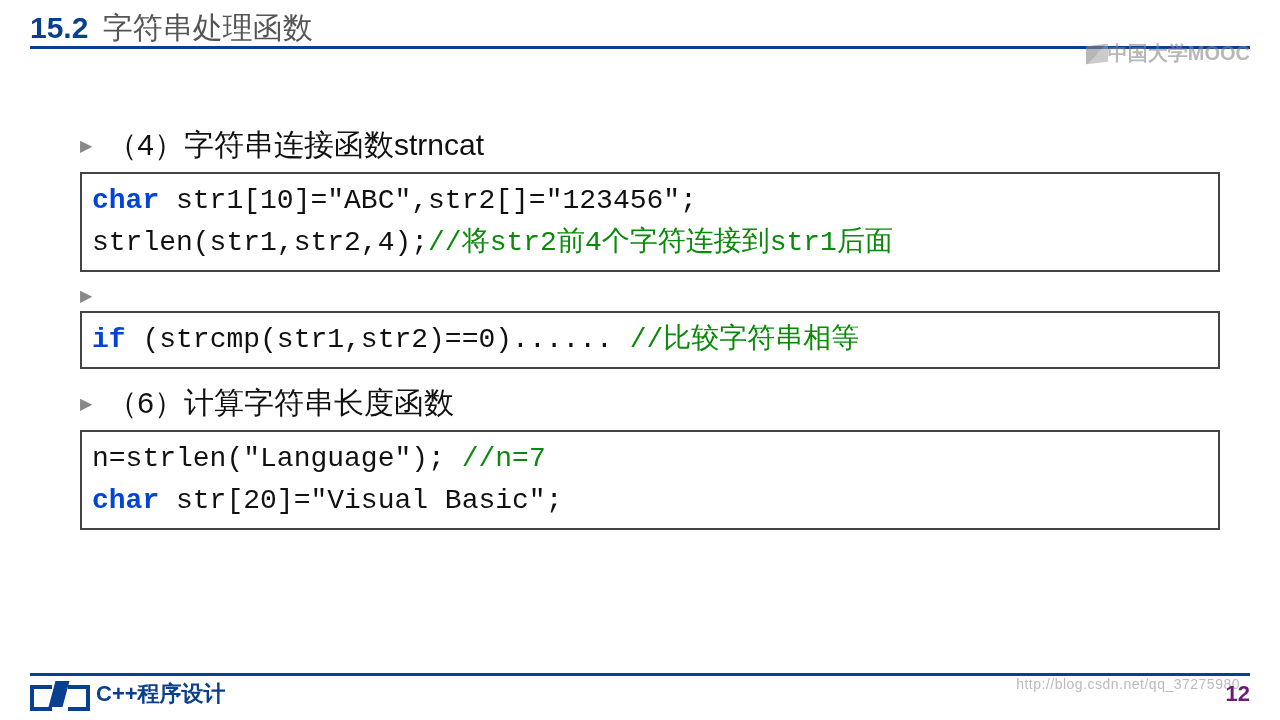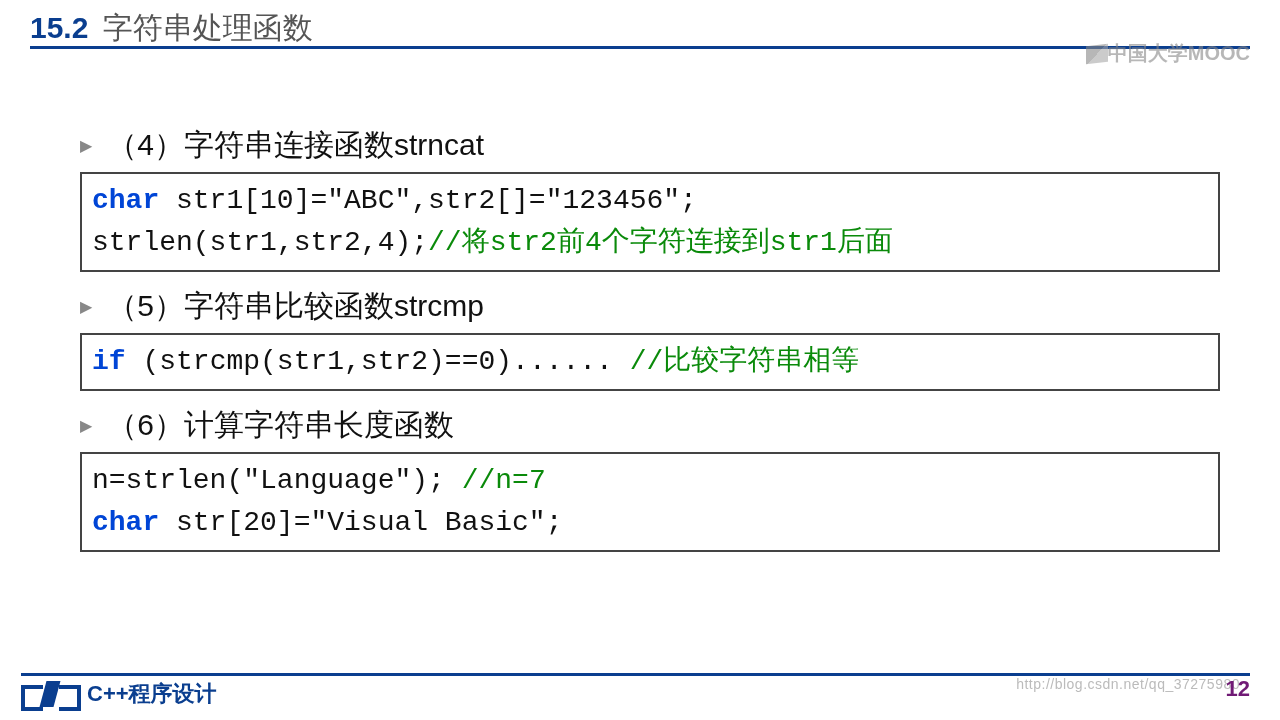--- a/index.html
+++ b/index.html
@@ -11,21 +11,21 @@
   .watermark{position:absolute;right:30px;top:40px;color:#888;font-size:20px;font-weight:bold;display:flex;align-items:center;opacity:.6;}
   .wm-cube{width:22px;height:18px;background:linear-gradient(135deg,#888 0 50%,#aaa 50% 100%);transform:skewY(-6deg);}
   .content{position:absolute;left:80px;right:60px;top:115px;}
   .bullet-row{display:flex;align-items:center;margin:10px 0 6px 0;}
   .tri{color:#888;font-size:16px;margin-right:15px;}
   .bullet-text{font-size:30px;color:#111;}
   .codebox{border:2px solid #444;padding:6px 10px;margin:4px 0 14px 0;font-family:Consolas,"Courier New",monospace;font-size:28px;line-height:1.5;white-space:pre;}
   .kw{color:#0045d6;font-weight:bold;}
   .cm{color:#0a8a0a;}
   .txt{color:#111;}
-  .footer{position:absolute;left:21px;right:30px;bottom:8px;height:36px;border-top:3px solid #0a3e8f;display:flex;justify-content:space-between;}
+  .footer{position:absolute;left:30px;right:30px;bottom:8px;height:36px;border-top:3px solid #0a3e8f;display:flex;align-items:center;justify-content:space-between;}
   .logo{display:flex;align-items:center;gap:6px;color:#0a3e8f;font-weight:bold;font-size:22px;}
   .logo-mark{position:relative;width:60px;height:26px;}
   .bar1{position:absolute;left:0;top:4px;width:18px;height:18px;border:4px solid #0a3e8f;border-right:none;}
   .bar2{position:absolute;left:22px;top:0;width:14px;height:26px;background:#0a3e8f;transform:skewX(-15deg);}
   .bar3{position:absolute;left:38px;top:4px;width:18px;height:18px;border:4px solid #0a3e8f;border-left:none;}
   .pagenum{color:#701a75;font-size:22px;font-weight:bold;}
   .blog-wm{position:absolute;right:40px;bottom:28px;color:#bbb;font-size:14px;letter-spacing:.5px;}
 </style>
 </head>
 <body>
@@ -43,21 +43,20 @@
   </div>
 
   <div class="content" id="content">
       <div class="bullet-row">
         <span class="tri">▶</span>
         <span class="bullet-text">（4）字符串连接函数strncat</span>
       </div>
       <div class="codebox"><div><span class="kw">char </span><span class="txt">str1[10]="ABC",str2[]="123456";</span></div><div><span class="txt">strlen(str1,str2,4);</span><span class="cm">//将str2前4个字符连接到str1后面</span></div></div>
       <div class="bullet-row">
         <span class="tri">▶</span>
-        <span class="bullet-text">（5）字符串比较函数strcmp</span>
       </div>
       <div class="codebox"><div><span class="kw">if </span><span class="txt">(strcmp(str1,str2)==0)...... </span><span class="cm">//比较字符串相等</span></div></div>
       <div class="bullet-row">
         <span class="tri">▶</span>
         <span class="bullet-text">（6）计算字符串长度函数</span>
       </div>
       <div class="codebox"><div><span class="txt">n=strlen("Language"); </span><span class="cm">//n=7</span></div><div><span class="kw">char </span><span class="txt">str[20]="Visual Basic";</span></div></div>
     </div>
 
   <div class="blog-wm">http://blog.csdn.net/qq_37275980</div>

